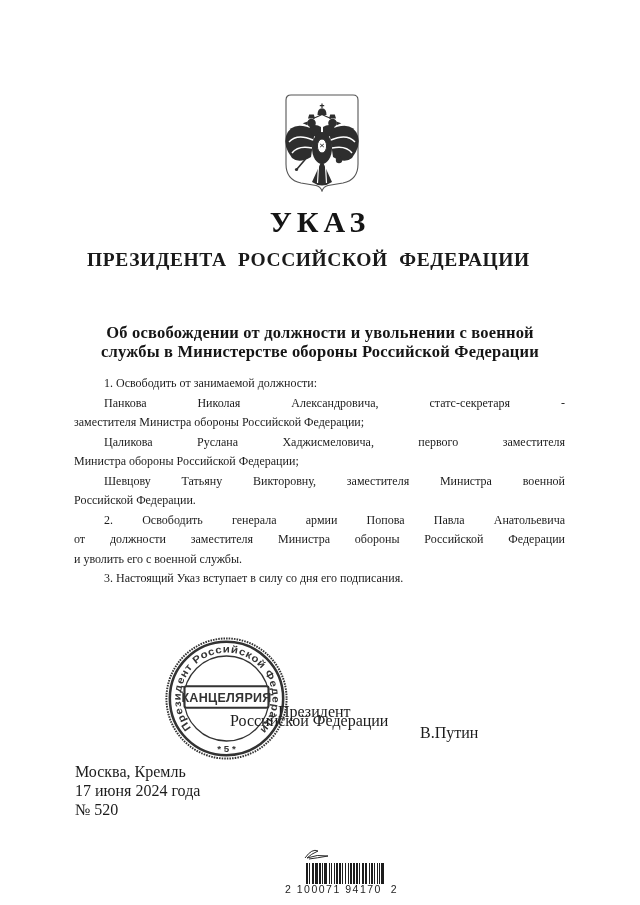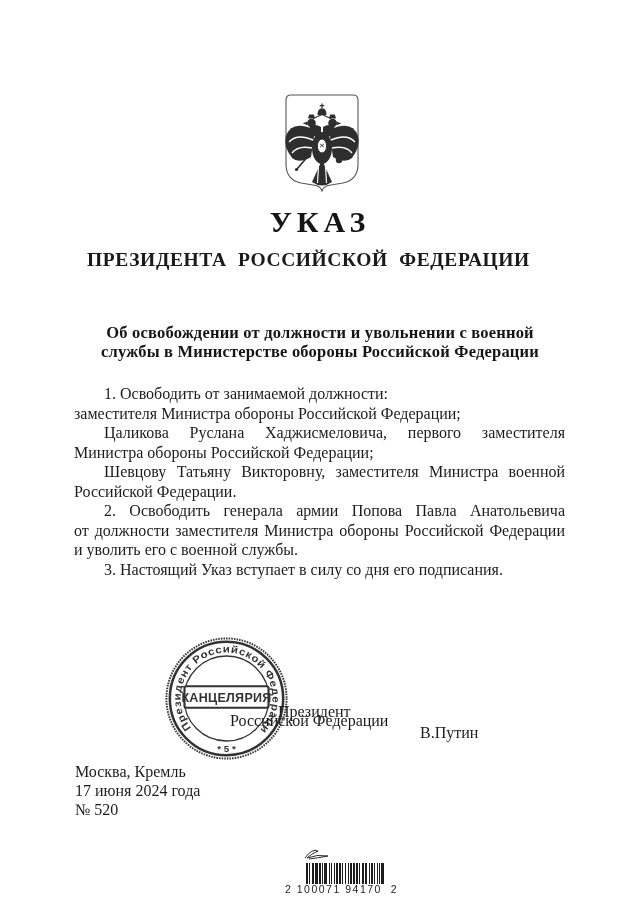--- a/index.html
+++ b/index.html
@@ -29,22 +29,22 @@
     letter-spacing:.6px;word-spacing:6px;color:#1a1a1a;
   }
   .subject{
     position:absolute;left:0;top:284px;width:640px;
     text-align:center;font-size:16.5px;font-weight:bold;
     line-height:18.5px;color:#151515;letter-spacing:.2px;
   }
 
   
   .body-text{
-    position:absolute;left:74px;top:344px;width:491px;
-    font-size:16px;line-height:19.5px;color:#1c1c1c;
+    position:absolute;left:74px;top:334px;width:491px;
+    font-size:12px;line-height:19.5px;color:#1c1c1c;
   }
   .bline{
     text-align:justify;
     text-align-last:justify;
     -moz-text-align-last:justify;
     white-space:normal;
   }
   .bline.plast{text-align-last:left;-moz-text-align-last:left;}
   .bline.first{text-indent:30px;}
 
@@ -129,20 +129,21 @@
   <div class="ukaz">УКАЗ</div>
   <div class="prez">ПРЕЗИДЕНТА РОССИЙСКОЙ ФЕДЕРАЦИИ</div>
 
   <div class="subject">
     <div>Об освобождении от должности и увольнении с военной</div>
     <div>службы в Министерстве обороны Российской Федерации</div>
   </div>
 
   <div class="body-text">
       <div class="bline first plast">1. Освободить от занимаемой должности:</div>
+      <div class="bline first">Панкова Николая Александровича, статс-секретаря -</div>
       <div class="bline plast">заместителя Министра обороны Российской Федерации;</div>
       <div class="bline first">Цаликова Руслана Хаджисмеловича, первого заместителя</div>
       <div class="bline plast">Министра обороны Российской Федерации;</div>
       <div class="bline first">Шевцову Татьяну Викторовну, заместителя Министра военной</div>
       <div class="bline plast">Российской Федерации.</div>
       <div class="bline first">2. Освободить генерала армии Попова Павла Анатольевича</div>
       <div class="bline">от должности заместителя Министра обороны Российской Федерации</div>
       <div class="bline plast">и уволить его с военной службы.</div>
       <div class="bline first plast">3. Настоящий Указ вступает в силу со дня его подписания.</div>
     </div>

